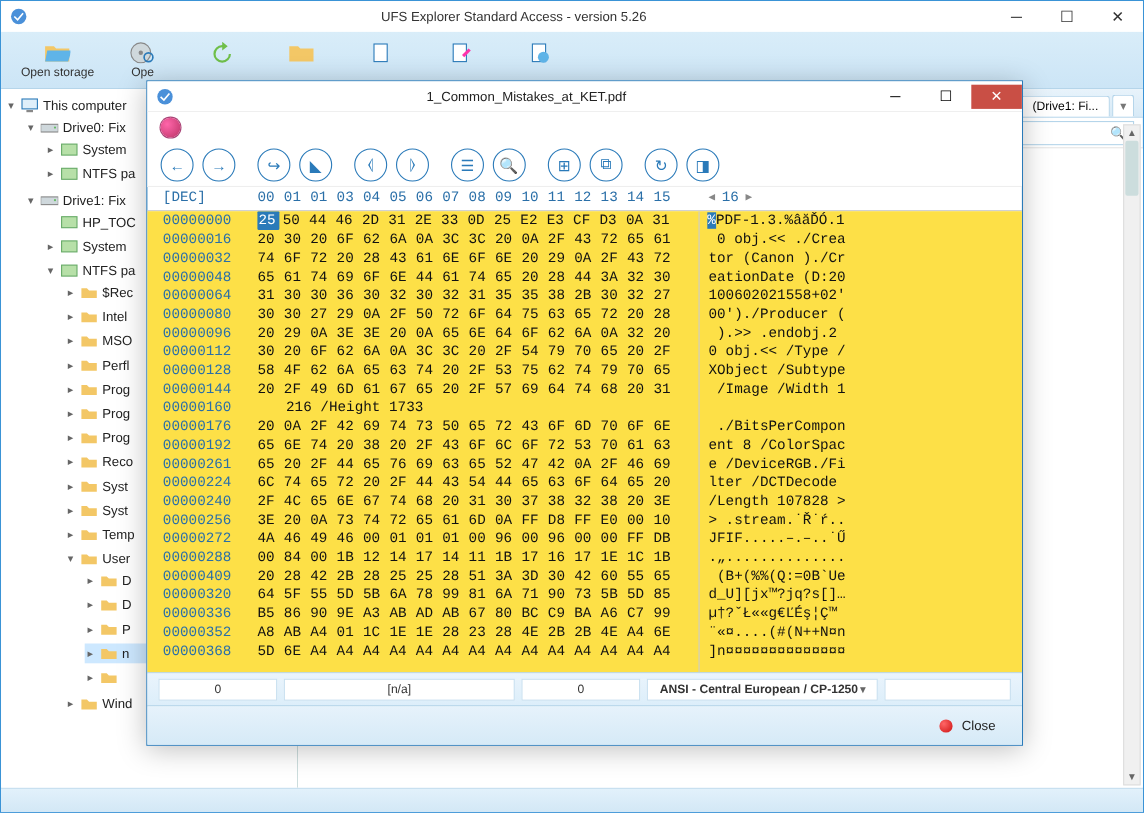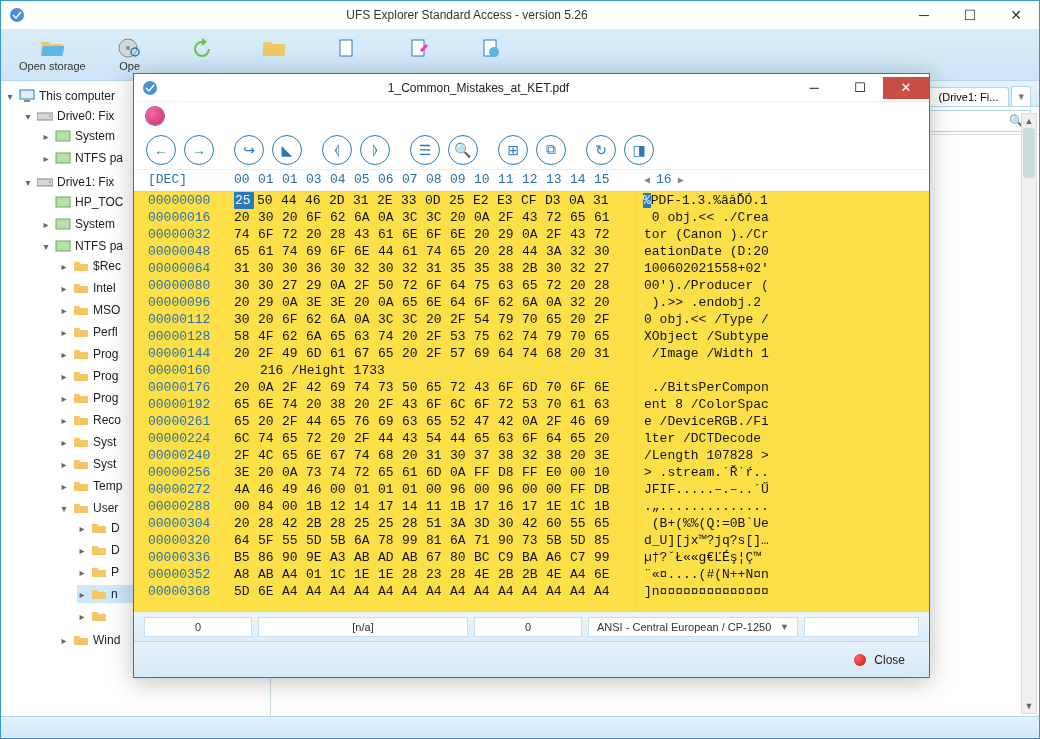--- a/index.html
+++ b/index.html
@@ -71,21 +71,21 @@
 .hex-row .bytes span.hl { background: #2a7ab9; color: #fff; border-radius: 1px; width: 20px; padding-left: 1px; margin-right: 3px; }
 .hex-row .txt { margin-left: 26px; white-space: pre; }
 .hex-row .txt .hl { background: #2a7ab9; color: #fff; }
 .vline { position: absolute; top: 0; bottom: 0; width: 1px; background: #ccc; left: 501px; }
 
 .hex-status { height: 30px; background: linear-gradient(#eaf4fc,#dceefa); border-top: 1px solid #b5d5ea; display: flex; align-items: center; padding: 0 10px; gap: 6px; font-size: 11px; color: #333; }
 .sbox { background: #fff; border: 1px solid #c7dff0; height: 20px; display: flex; align-items: center; justify-content: center; padding: 0 8px; }
 .sbox.w1 { width: 108px; }
 .sbox.w2 { width: 210px; }
 .sbox.w3 { width: 108px; }
-.sbox.sel { width: 210px; justify-content: space-between; }
+.sbox.sel { width: 210px; justify-content: flex-end; font-weight: bold; }
 .sbox .dd { color: #666; font-size: 9px; }
 .sbox.flex { flex: 1; }
 
 .hex-bottom { height: 36px; background: linear-gradient(#e6f2fb,#d6eaf7); border-top: 1px solid #b5d5ea; display: flex; align-items: center; justify-content: flex-end; padding: 0 16px; gap: 8px; }
 .close-btn { display: flex; align-items: center; gap: 8px; font-size: 12px; color: #222; padding: 4px 8px; }
 .red-dot { width: 12px; height: 12px; border-radius: 50%; background: radial-gradient(circle at 4px 4px,#f66,#c11); }
 
 
 .folder { fill: #f3c766; }
 
@@ -582,21 +582,21 @@
           <span class="offs">00000272</span>
           <span class="bytes"><span>4A</span><span>46</span><span>49</span><span>46</span><span>00</span><span>01</span><span>01</span><span>01</span><span>00</span><span>96</span><span>00</span><span>96</span><span>00</span><span>00</span><span>FF</span><span>DB</span></span>
           <span class="txt">JFIF.....–.–..˙Ű</span>
         </div>
         <div class="hex-row">
           <span class="offs">00000288</span>
           <span class="bytes"><span>00</span><span>84</span><span>00</span><span>1B</span><span>12</span><span>14</span><span>17</span><span>14</span><span>11</span><span>1B</span><span>17</span><span>16</span><span>17</span><span>1E</span><span>1C</span><span>1B</span></span>
           <span class="txt">.„..............</span>
         </div>
         <div class="hex-row">
-          <span class="offs">00000304</span>
+          <span class="offs">00000409</span>
           <span class="bytes"><span>20</span><span>28</span><span>42</span><span>2B</span><span>28</span><span>25</span><span>25</span><span>28</span><span>51</span><span>3A</span><span>3D</span><span>30</span><span>42</span><span>60</span><span>55</span><span>65</span></span>
           <span class="txt"> (B+(%%(Q:=0B`Ue</span>
         </div>
         <div class="hex-row">
           <span class="offs">00000320</span>
           <span class="bytes"><span>64</span><span>5F</span><span>55</span><span>5D</span><span>5B</span><span>6A</span><span>78</span><span>99</span><span>81</span><span>6A</span><span>71</span><span>90</span><span>73</span><span>5B</span><span>5D</span><span>85</span></span>
           <span class="txt">d_U][jx™?jq?s[]…</span>
         </div>
         <div class="hex-row">
           <span class="offs">00000336</span>

